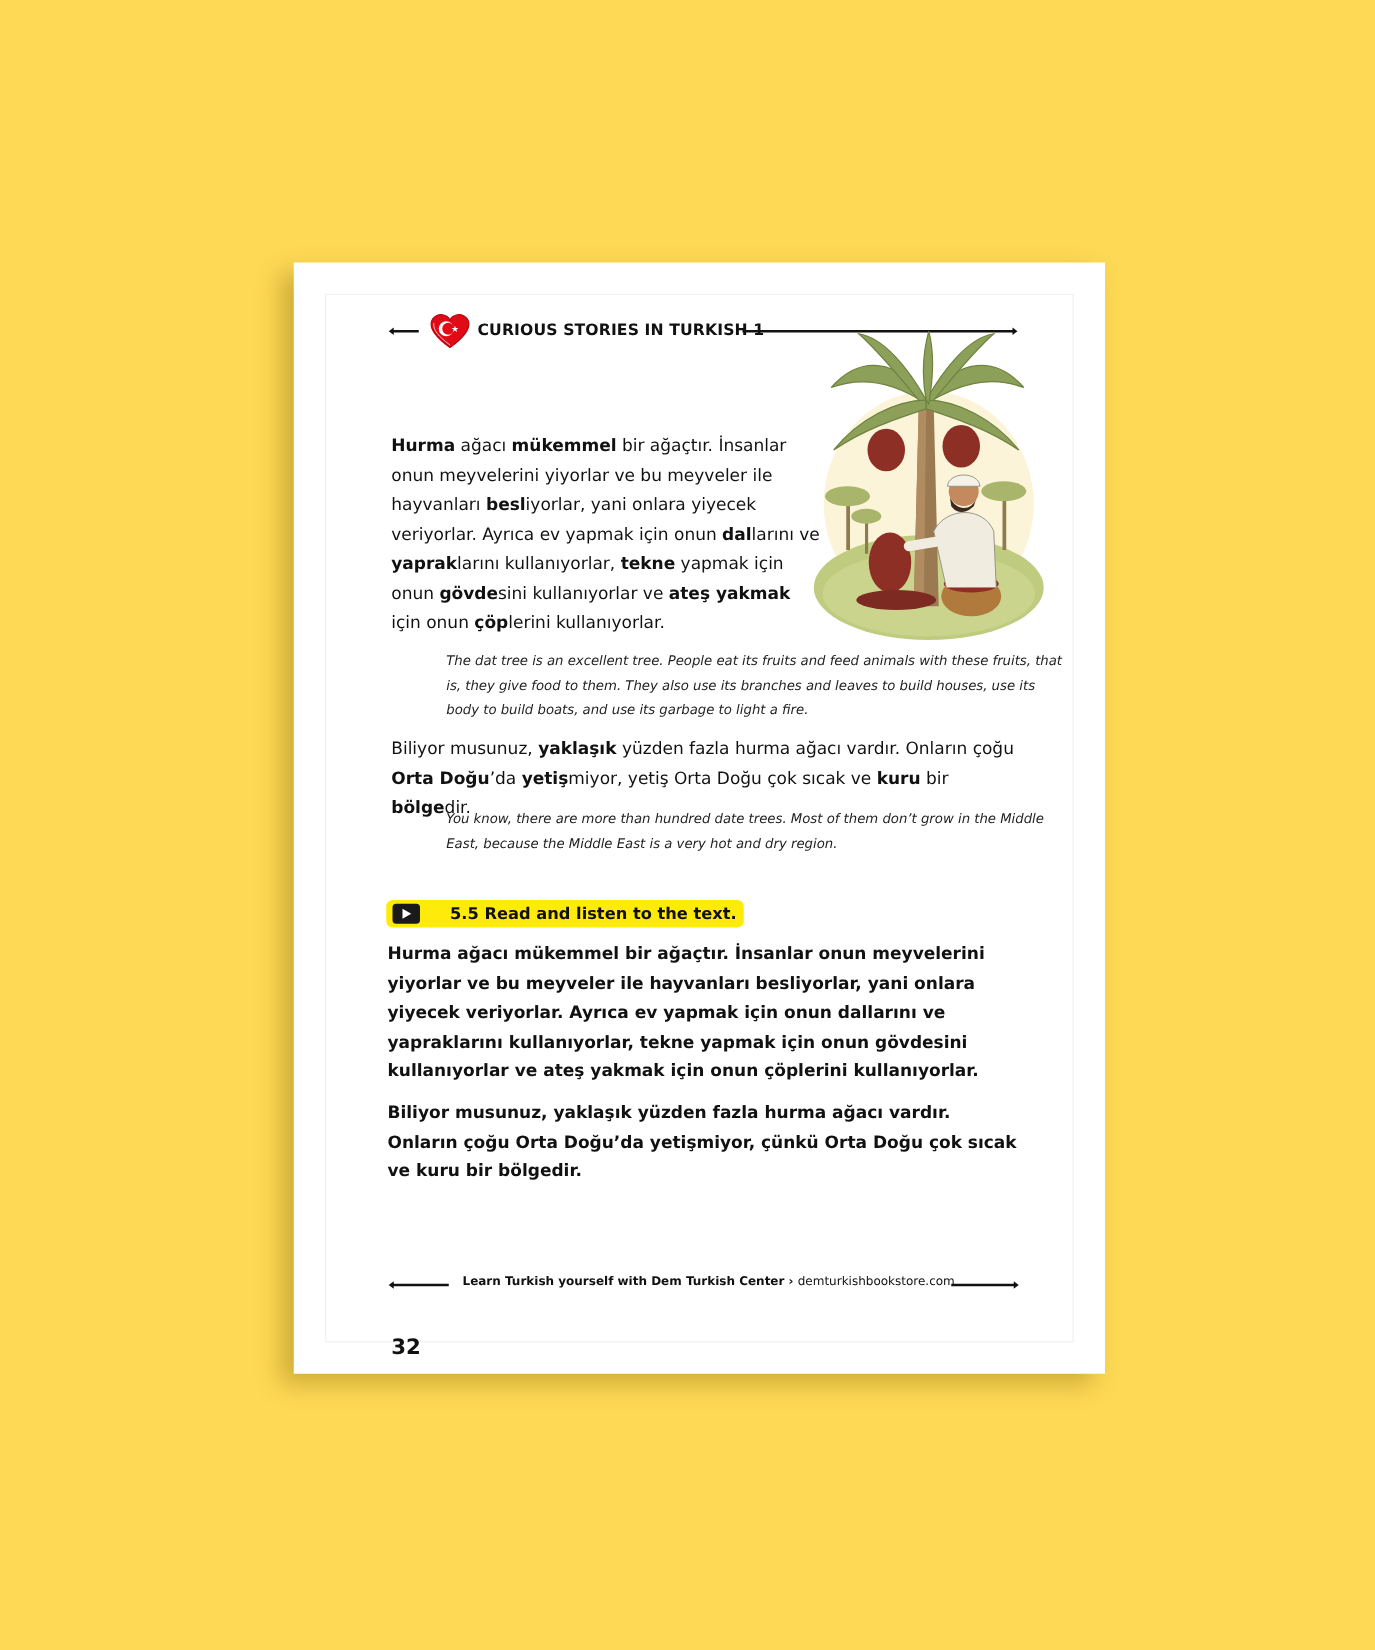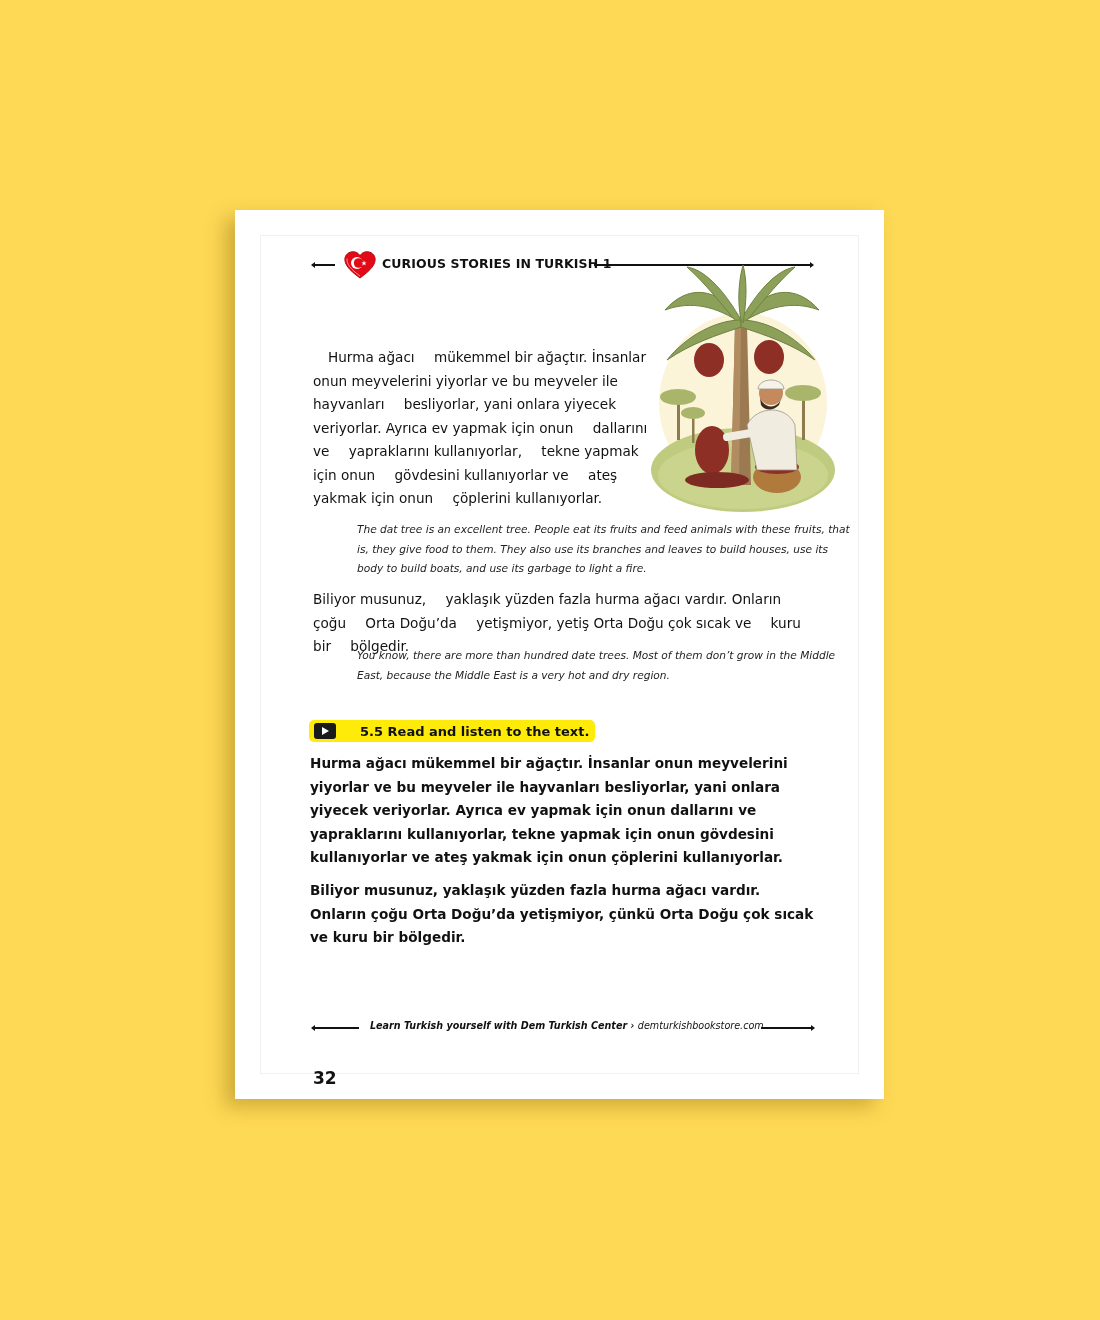--- a/index.html
+++ b/index.html
@@ -53,42 +53,42 @@
       width: 22px; height: 16px; background: #1a1a1a; border-radius: 3px; position: relative;
     }
     .play-icon::after {
       content: ""; position: absolute; left: 8px; top: 4px;
       border-left: 7px solid #fff; border-top: 4px solid transparent; border-bottom: 4px solid transparent;
     }
 
     .para {
       position: absolute; left: 78px; font-size: 13.6px; line-height: 23.5px; color: #111;
     }
-    .para b { font-weight: normal; margin-left: 15px; }
+    .para b { font-weight: bold; }
     .para-1 { top: 136px; width: 345px; }
     .trans {
       position: absolute; left: 78px; font-style: italic; font-size: 10.6px; line-height: 19.5px; color: #222; margin-left: 44px;
     }
     .trans-1 { top: 310px; width: 500px; }
     .para-2 { top: 378px; width: 500px; }
     .trans-2 { top: 436px; width: 500px; }
 
     .bold-para {
       position: absolute; left: 75px; width: 505px; font-weight: bold; font-size: 13.6px; line-height: 23.5px;
     }
     .bold-1 { top: 542px; }
     .bold-2 { top: 669px; }
 
     .illustration { position: absolute; left: 412px; top: 55px; width: 190px; height: 250px; }
 
     .footer { position: absolute; left: 78px; top: 810px; width: 500px; height: 16px; }
     .footer .arrow-line { top: 7px; }
     .footer .arrow-line.left { left: 0; width: 46px; }
     .footer .arrow-line.right { left: 448px; width: 52px; }
-    .footer-text { position: absolute; left: 57px; top: 0; font-size: 9.6px; white-space: nowrap; font-style: italic; }
+    .footer-text { position: absolute; left: 57px; top: 0; font-size: 9.6px; white-space: nowrap; }
     .footer-text .strong { font-weight: bold; }
     .page-number { position: absolute; left: 78px; top: 834px; font-weight: bold; font-size: 17px; margin-top: 24px; }
   </style>
 </head>
 <body>
 
 <div class="page">
   <div class="inner-frame"></div>
 
   <div class="header">

